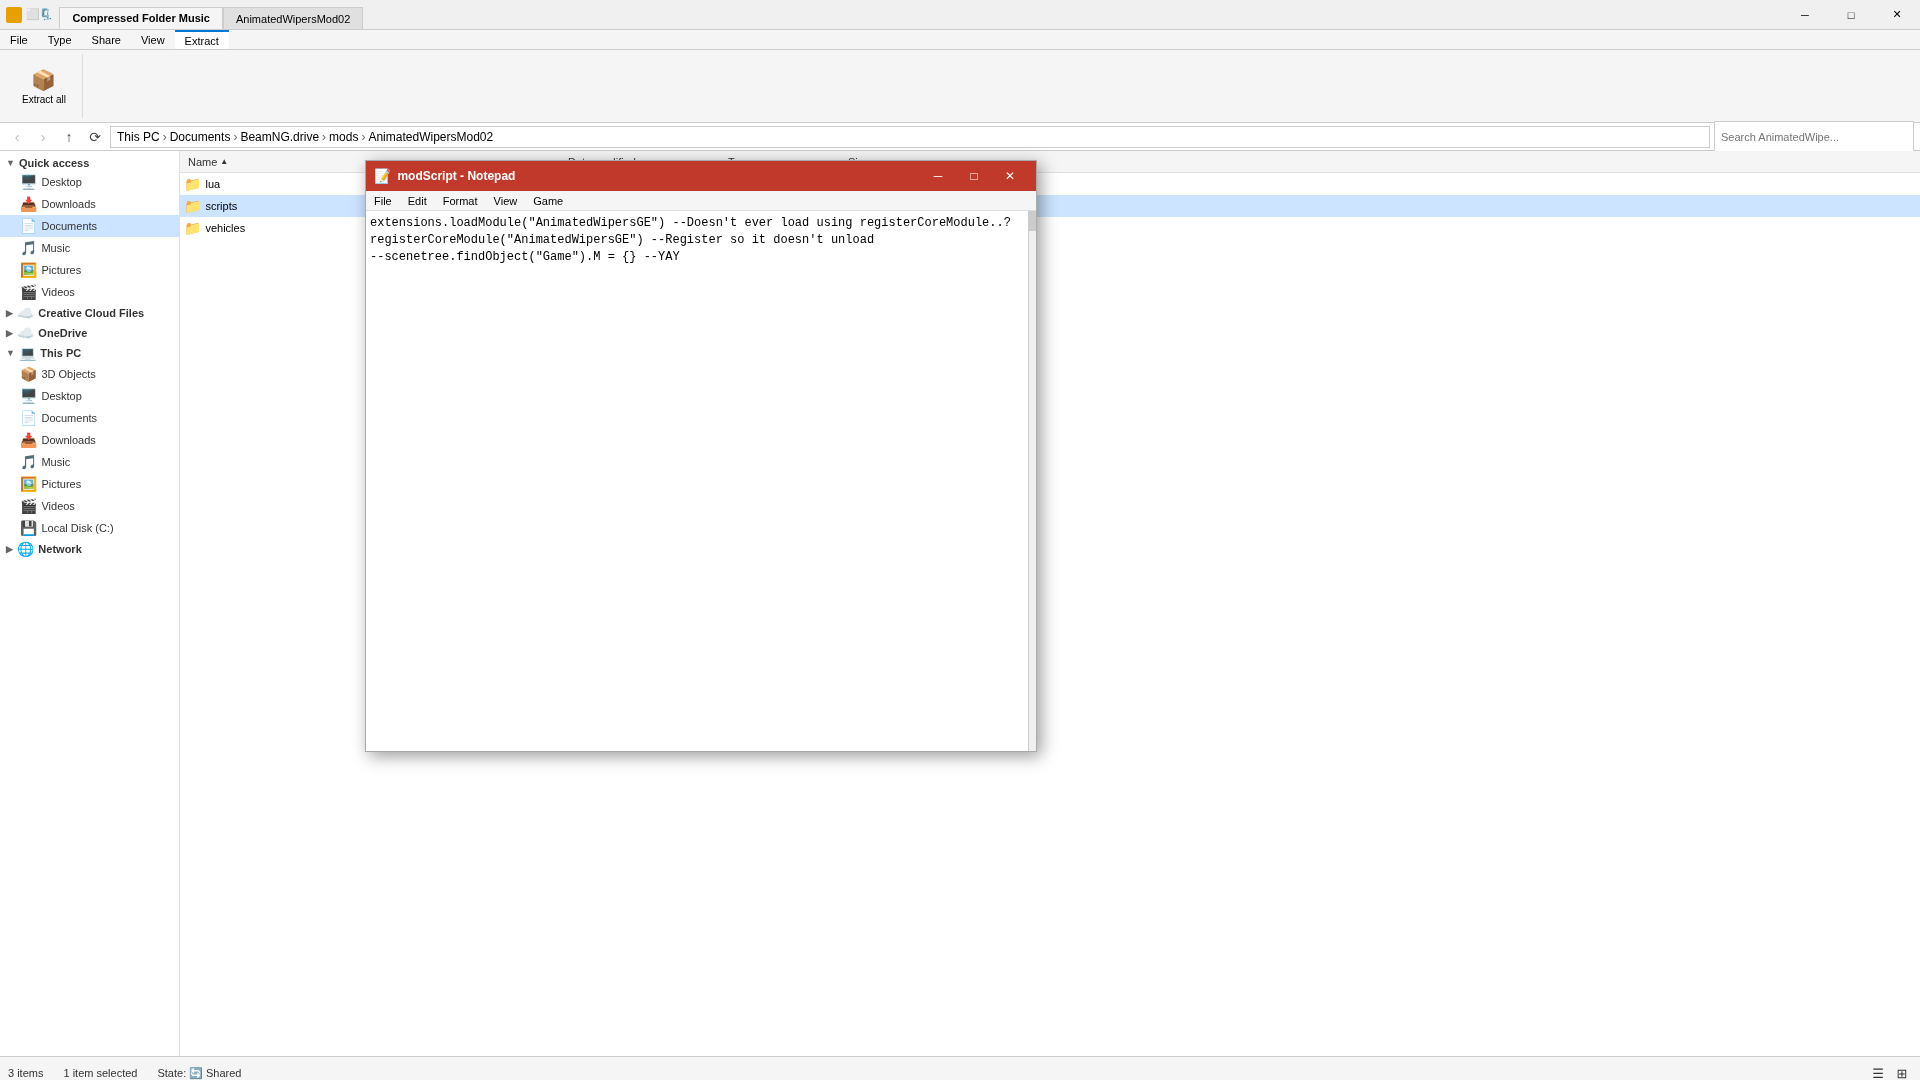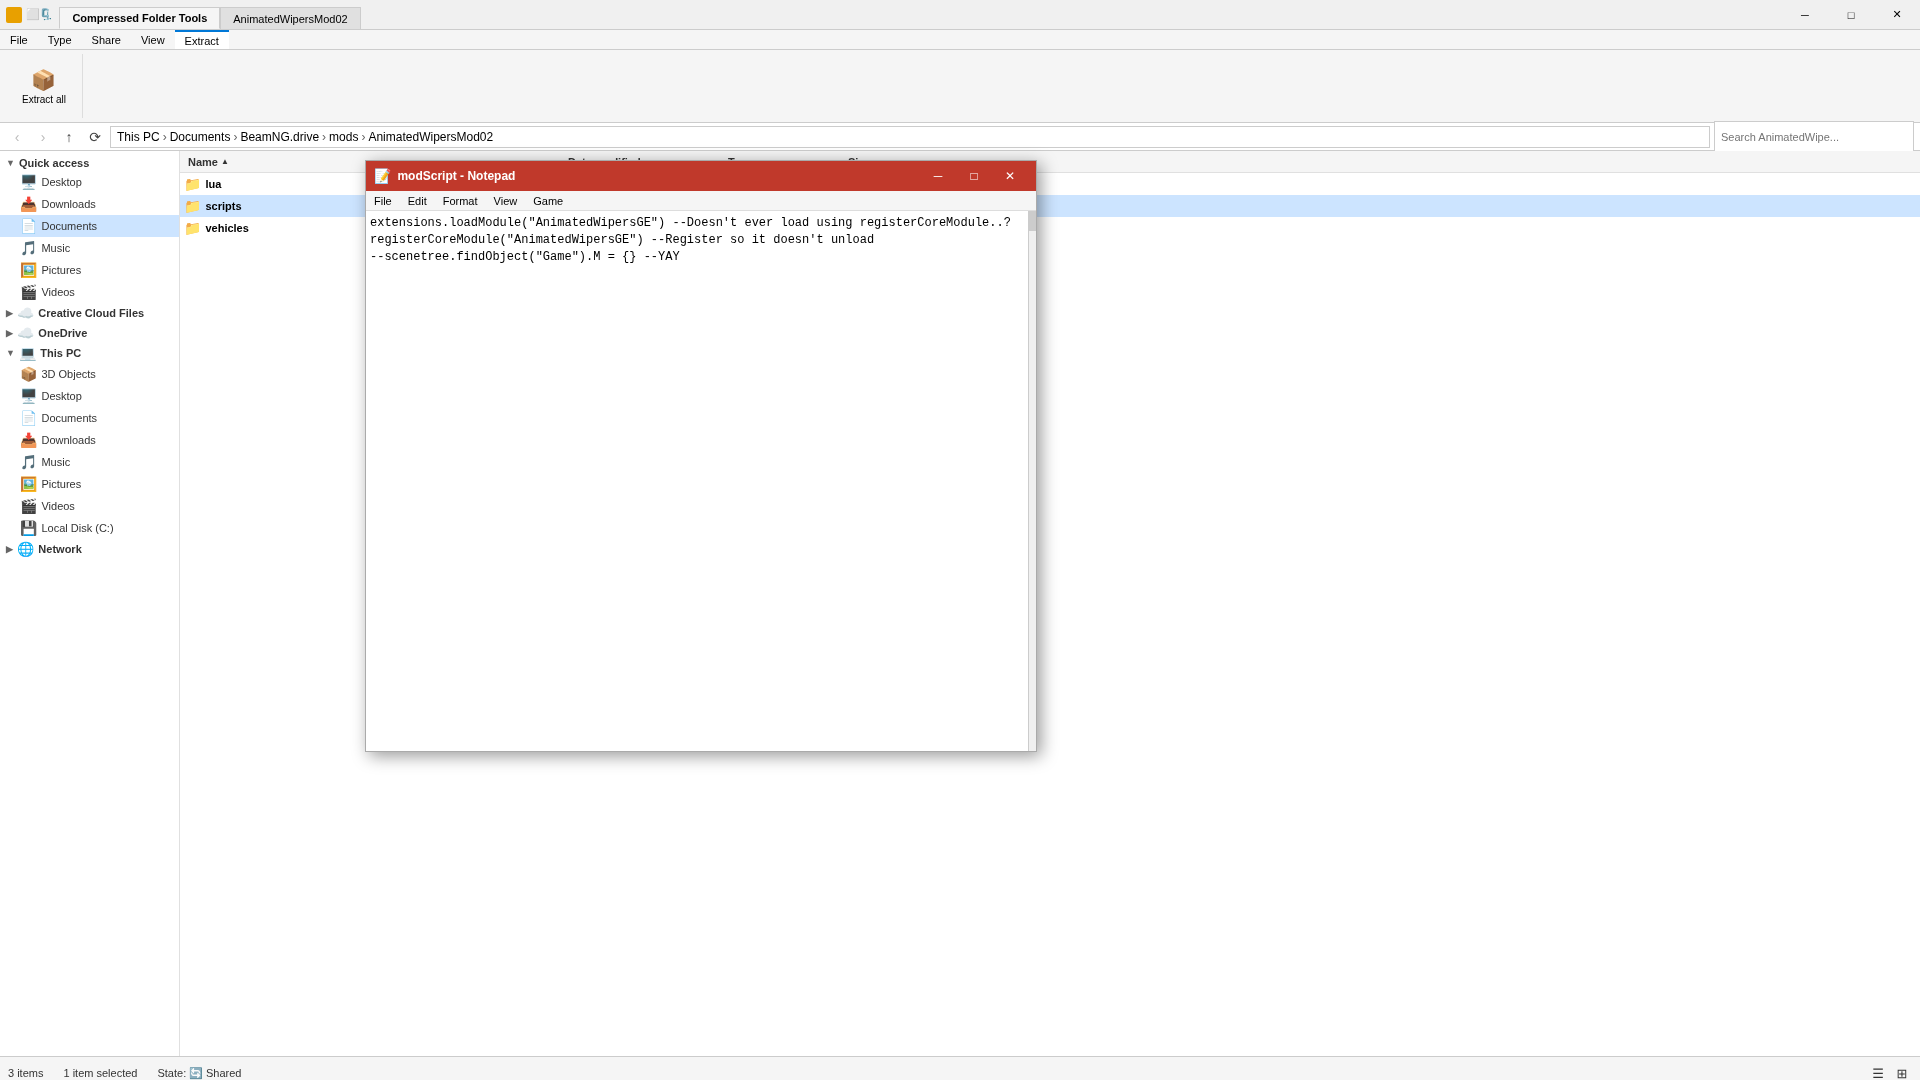--- a/index.html
+++ b/index.html
@@ -193,21 +193,20 @@
     .sidebar-item.active { background: #cce4ff; }
     .folder-icon { color: #f0c040; font-size: 14px; }
     .sidebar-icon { font-size: 14px; }
     .chevron { font-size: 9px; color: #666; }
 
     
     .file-list {
       flex: 1;
       background: white;
       overflow-y: auto;
-      font-weight: bold;
     }
     .file-list-header {
       display: flex;
       align-items: center;
       border-bottom: 1px solid #e0e0e0;
       padding: 0 4px;
       height: 22px;
       background: #f5f5f5;
       position: sticky; top: 0;
     }
@@ -340,21 +339,21 @@
   </style>
 </head>
 <body>
 
 <div class="title-bar">
   <div class="title-bar-left">
     <div class="title-bar-icon"></div>
     <span style="font-size:11px;color:#555;">⬜🗜️</span>
   </div>
   <div class="title-bar-tabs">
-    <div class="tab active">Compressed Folder Tools</div>
+    <div class="tab active">Compressed Folder Music</div>
     <div class="tab">AnimatedWipersMod02</div>
   </div>
   <div class="title-bar-controls">
     <div class="win-btn">─</div>
     <div class="win-btn">□</div>
     <div class="win-btn close">✕</div>
   </div>
 </div>
 
 <div class="ribbon">

